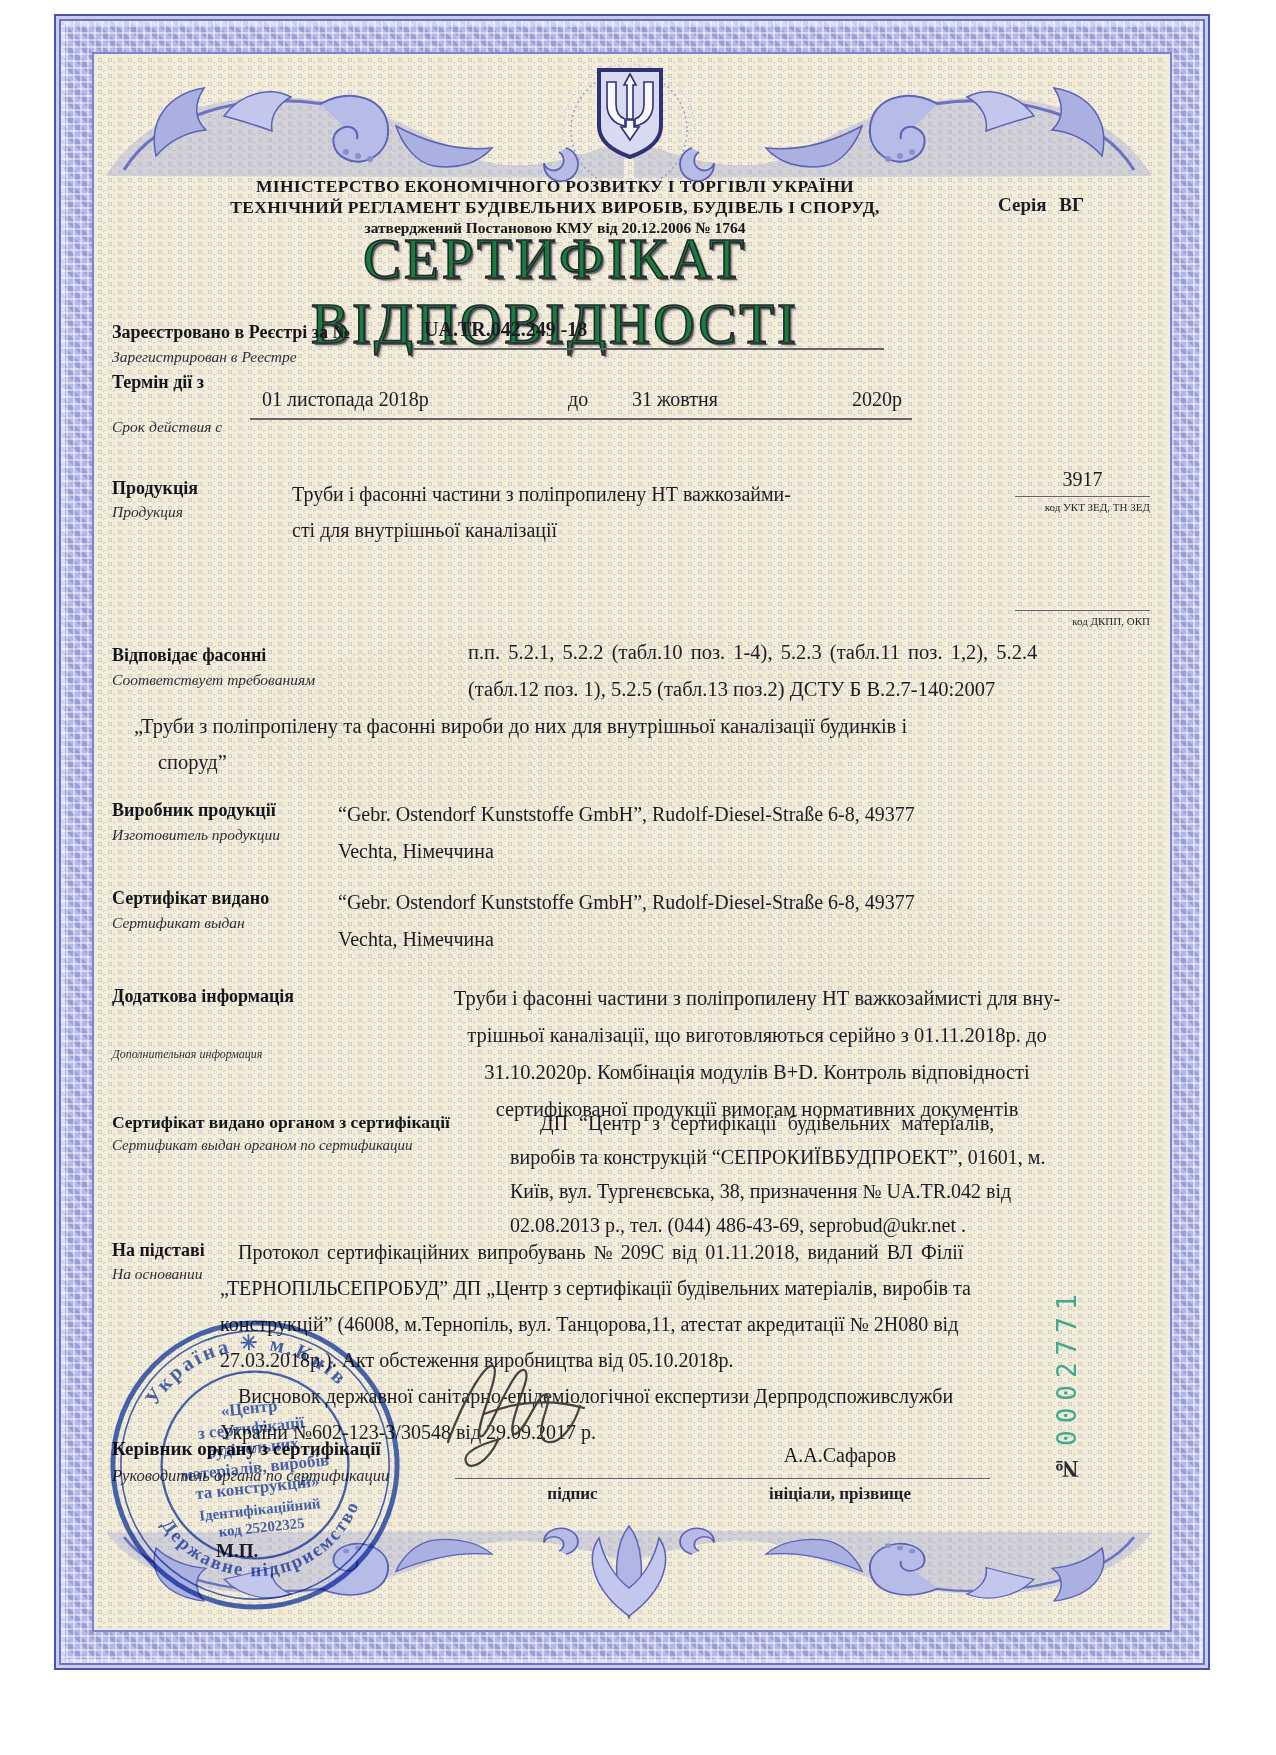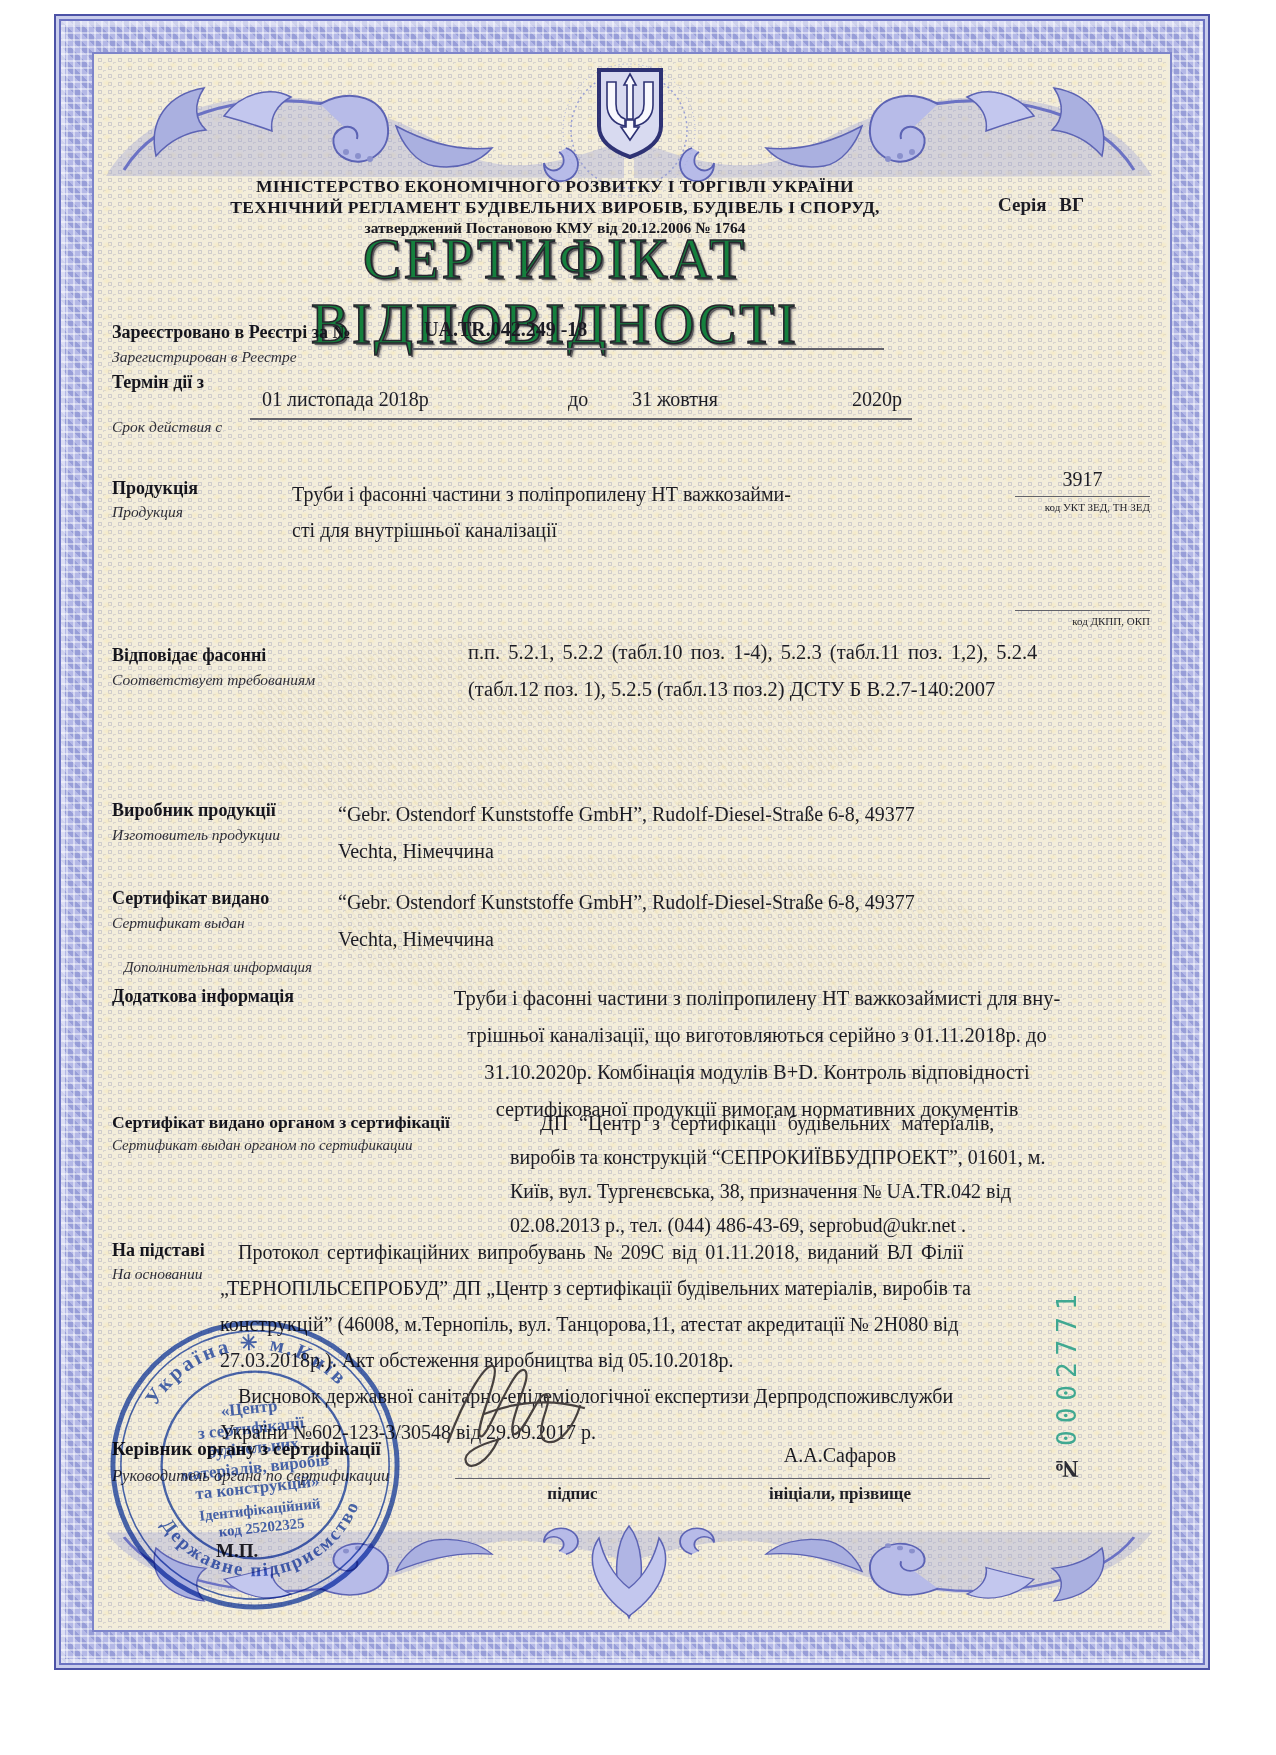--- a/index.html
+++ b/index.html
@@ -157,37 +157,41 @@
   <div class="cap" style="left:1015px;top:501px;width:135px;">код УКТ ЗЕД, ТН ЗЕД</div>
   <div class="rule" style="left:1015px;top:582px;width:135px;height:28px;border-bottom-width:1.5px;"></div>
   <div class="cap" style="left:1015px;top:615px;width:135px;">код ДКПП, ОКП</div>
 
   <div class="lab" style="left:112px;top:645px;">Відповідає фасонні</div>
   <div class="sub" style="left:112px;top:671px;">Соответствует требованиям</div>
   <div class="val" style="left:468px;top:634px;width:690px;line-height:37px;font-size:20.5px;">
     <div class="ws3">п.п. 5.2.1, 5.2.2 (табл.10 поз. 1-4), 5.2.3 (табл.11 поз. 1,2), 5.2.4</div>
     <div>(табл.12 поз. 1), 5.2.5 (табл.13 поз.2) ДСТУ Б В.2.7-140:2007</div>
   </div>
+  <div class="val" style="left:134px;top:708px;width:1016px;line-height:36px;font-size:20.5px;">
+    <div>„Труби з поліпропілену та фасонні вироби до них для внутрішньої каналізації будинків і</div>
+    <div class="ind3">споруд”</div>
+  </div>
 
   <div class="lab" style="left:112px;top:800px;">Виробник продукції</div>
   <div class="sub" style="left:112px;top:826px;">Изготовитель продукции</div>
   <div class="val" style="left:338px;top:796px;width:720px;line-height:37px;">
     <div>“Gebr. Ostendorf Kunststoffe GmbH”,  Rudolf-Diesel-Straße 6-8, 49377</div>
     <div>Vechta, Німеччина</div>
   </div>
 
   <div class="lab" style="left:112px;top:888px;">Сертифікат видано</div>
   <div class="sub" style="left:112px;top:914px;">Сертификат выдан</div>
   <div class="val" style="left:338px;top:884px;width:720px;line-height:37px;">
     <div>“Gebr. Ostendorf Kunststoffe GmbH”,  Rudolf-Diesel-Straße 6-8, 49377</div>
     <div>Vechta, Німеччина</div>
   </div>
 
   <div class="lab" style="left:112px;top:986px;">Додаткова інформація</div>
-  <div class="sub" style="left:112px;top:959px;font-size:15px;margin-left:12px;">Дополнительная информация</div>
+  <div class="sub" style="left:112px;top:1047px;font-size:12px;">Дополнительная информация</div>
   <div class="val" style="left:362px;top:980px;width:790px;line-height:37px;font-size:20.5px;text-align:center;">
     <div>Труби і фасонні частини з поліпропилену НТ важкозаймисті для вну-</div>
     <div>трішньої каналізації, що виготовляються серійно з 01.11.2018р. до</div>
     <div>31.10.2020р. Комбінація модулів B+D. Контроль відповідності</div>
     <div>сертифікованої продукції вимогам нормативних документів</div>
   </div>
 
   <div class="lab lab-sm" style="left:112px;top:1112px;">Сертифікат видано органом з сертифікації</div>
   <div class="sub" style="left:112px;top:1137px;font-size:15px;">Сертификат выдан органом по сертификации</div>
   <div class="val" style="left:510px;top:1106px;width:645px;line-height:34px;">

